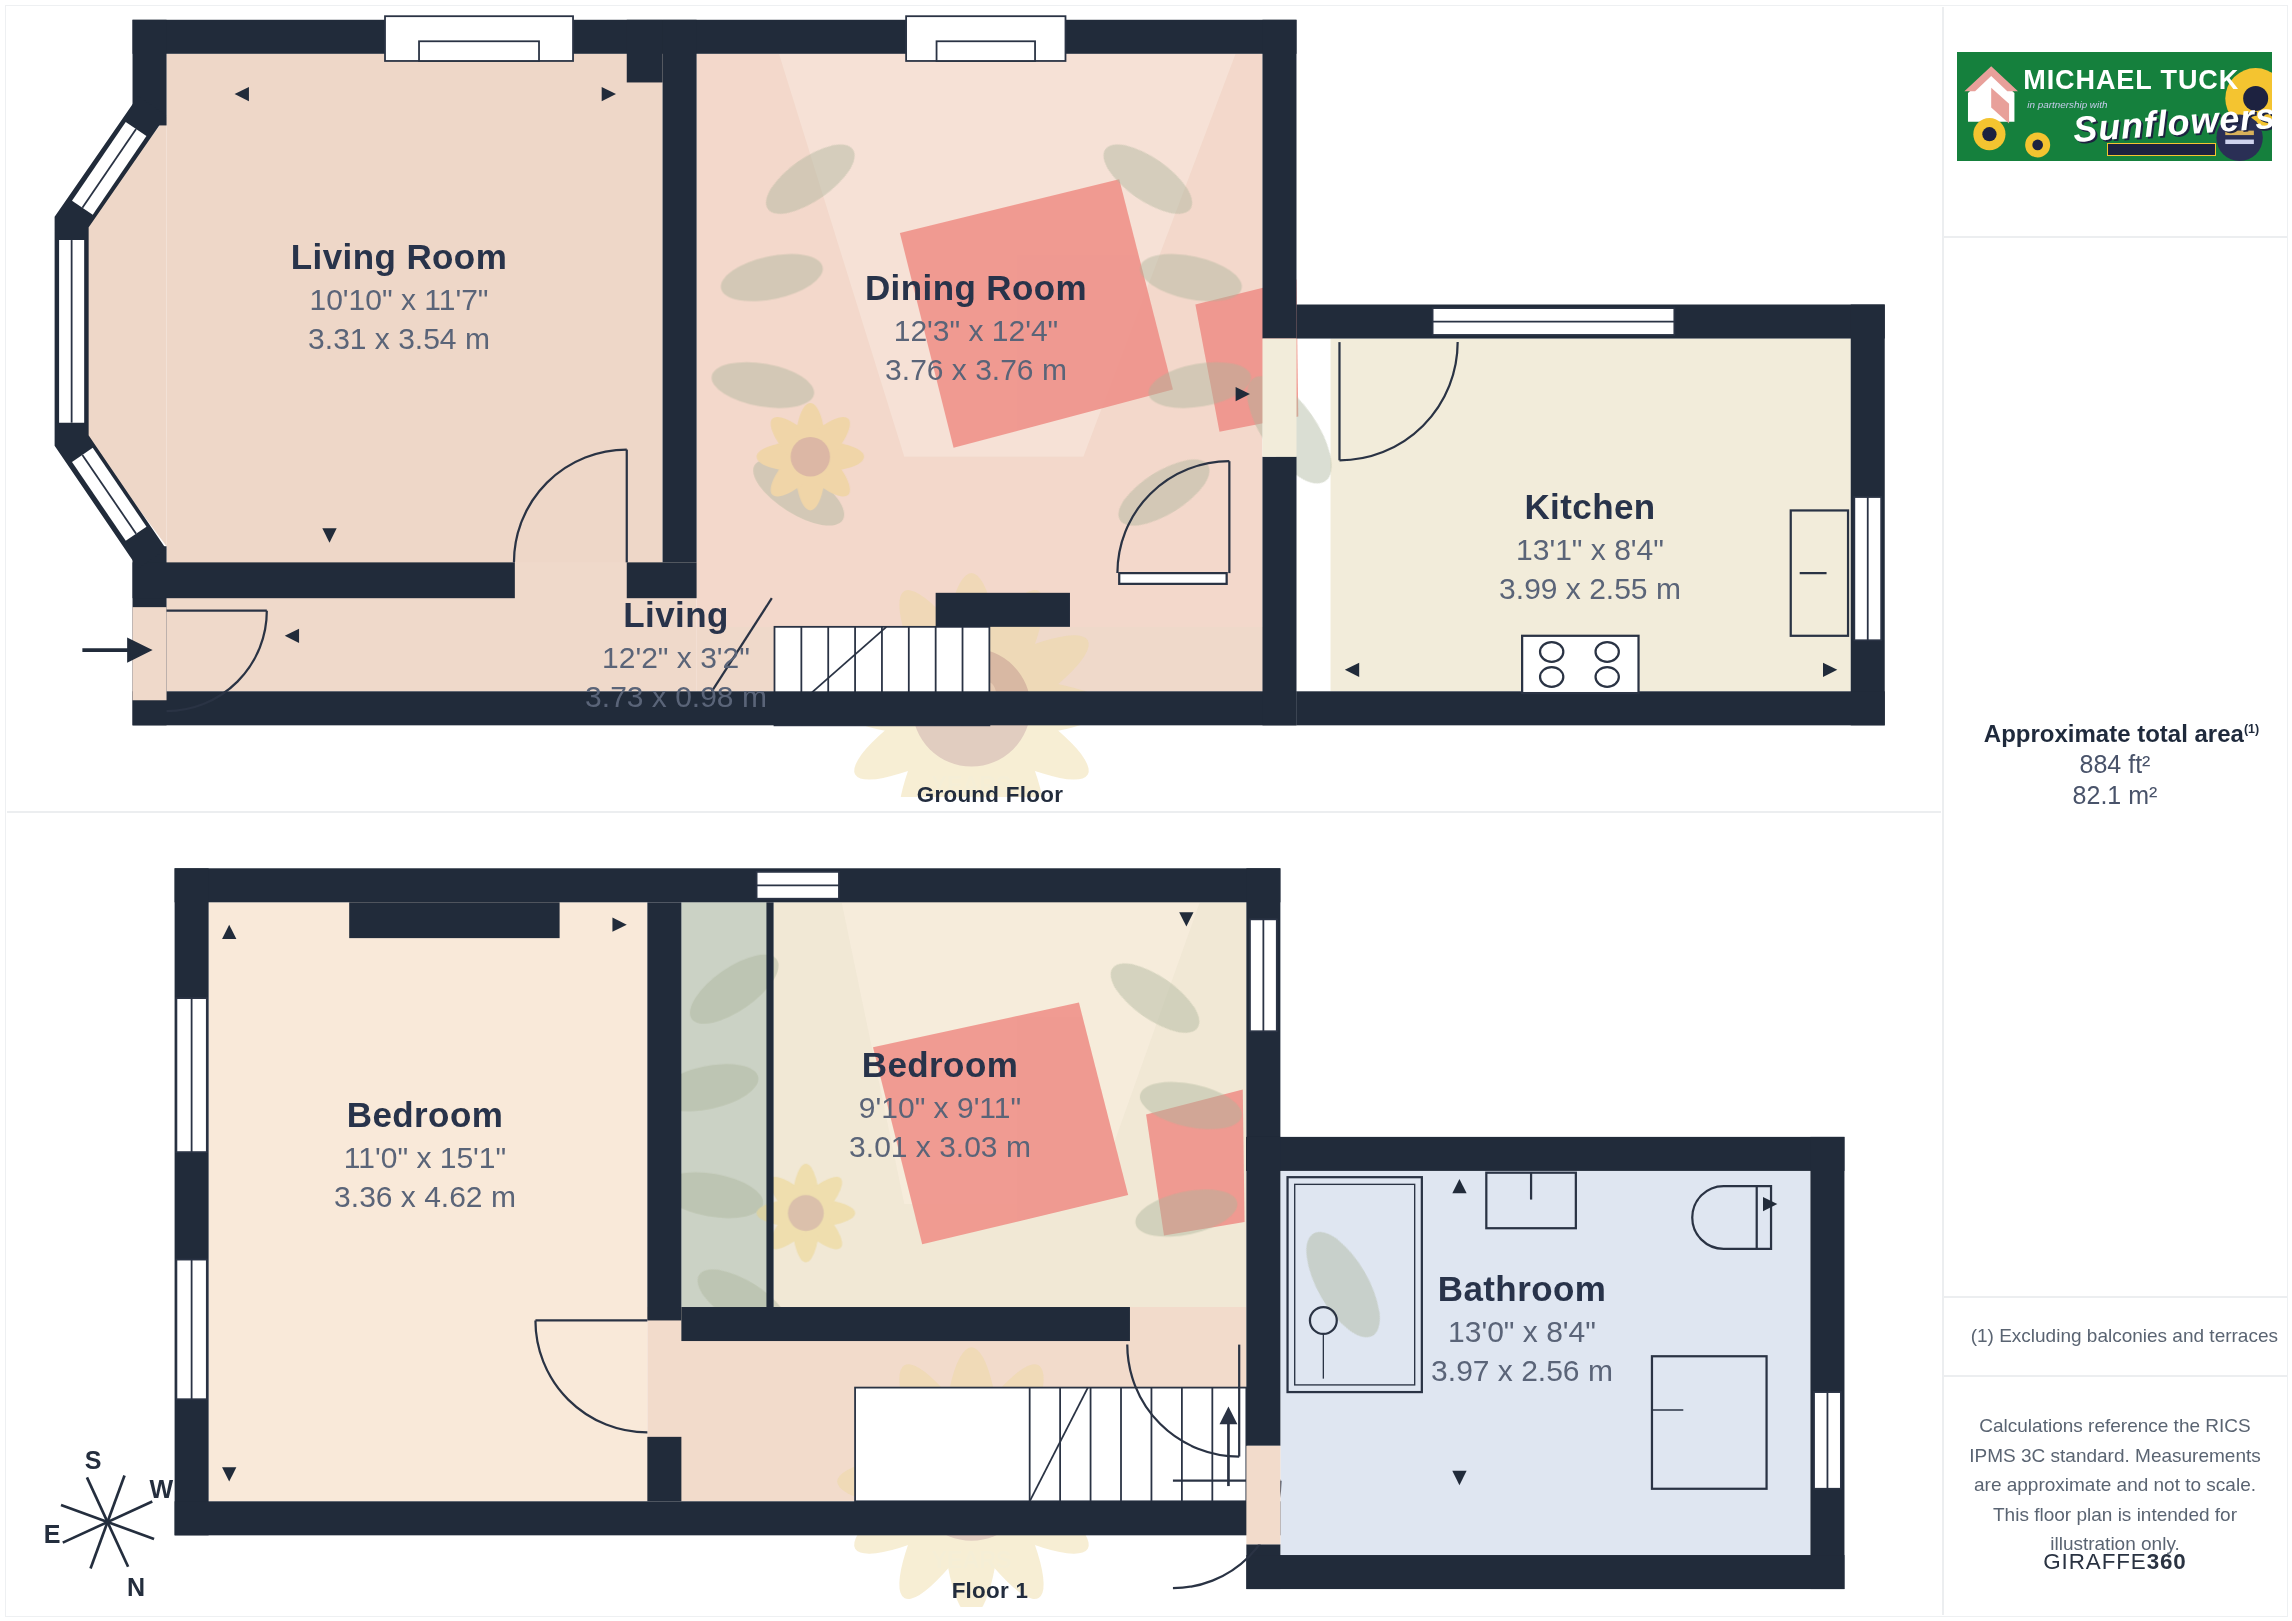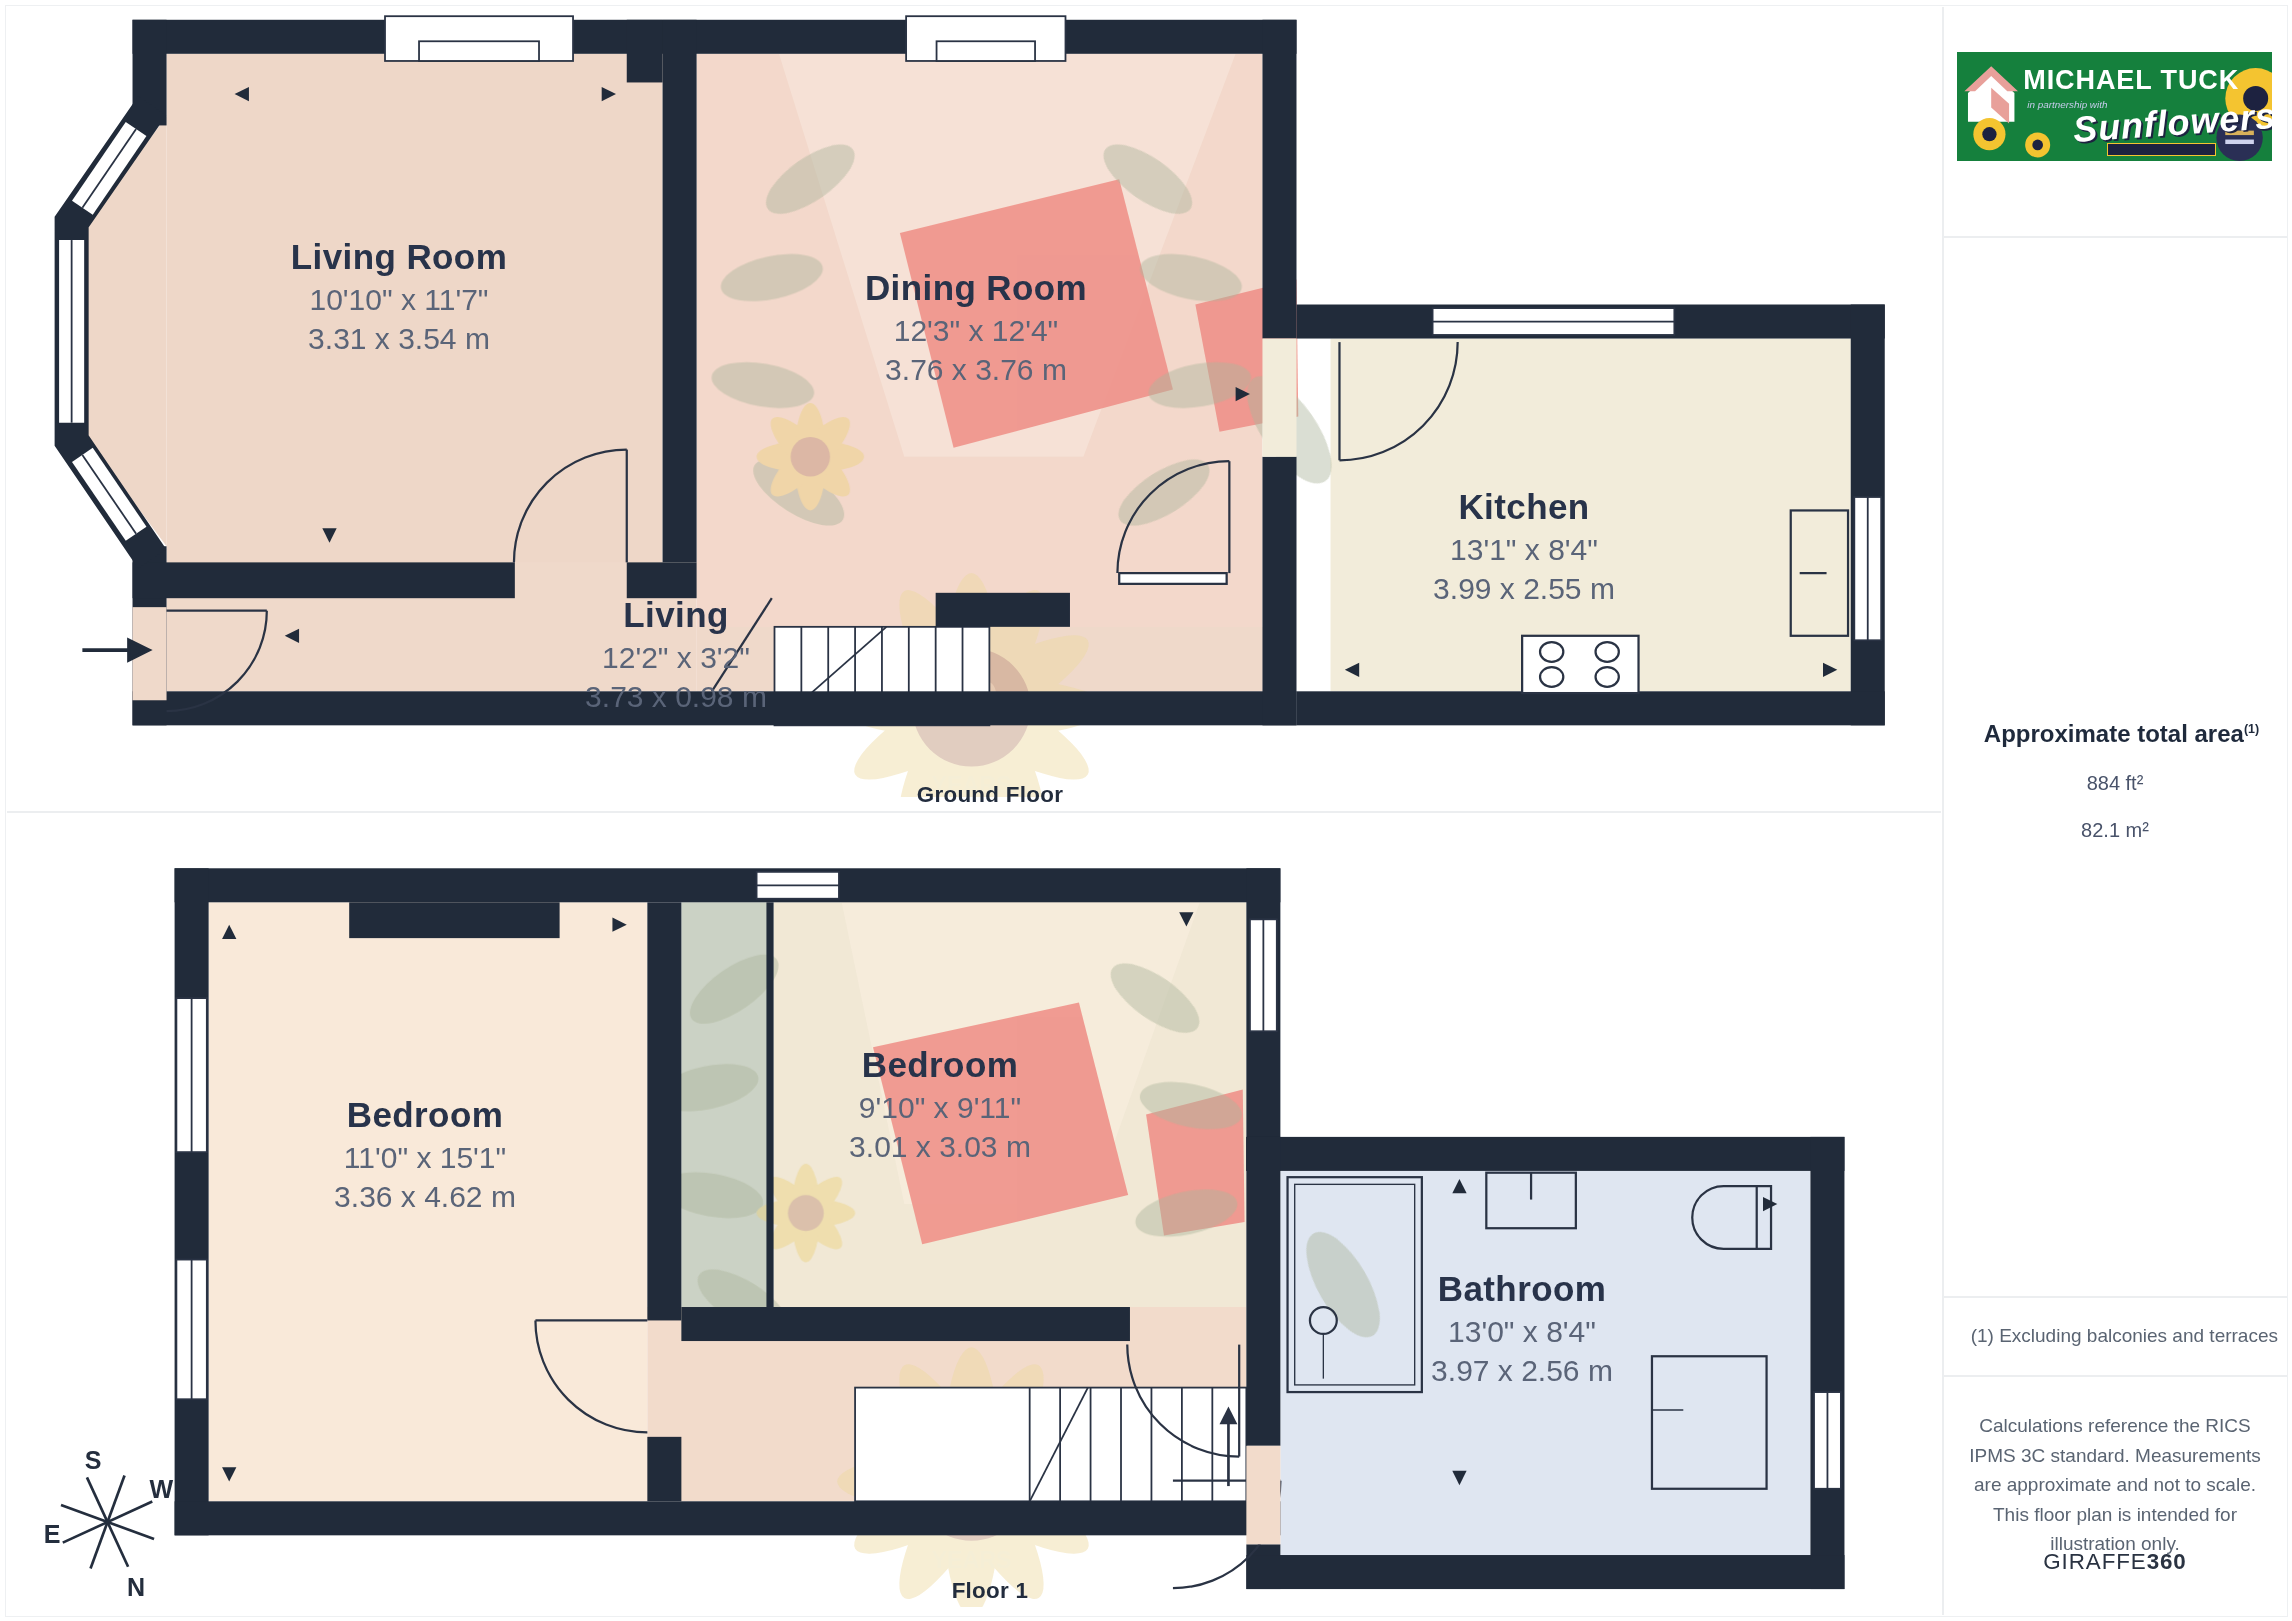--- a/index.html
+++ b/index.html
@@ -16,21 +16,21 @@
   
   .sidebar{position:absolute;left:1943px;top:7.2px;width:344px;height:1608px;}
   .logo-banner{position:absolute;left:14.3px;top:45px;width:315px;height:109px;background:#15803d;overflow:hidden;}
   .logo-brand{position:absolute;left:66px;top:12.5px;font-size:27px;font-weight:800;color:#ffffff;letter-spacing:0.9px;}
   .logo-partnership{position:absolute;left:70px;top:47px;font-size:9.9px;color:#c7cced;font-style:italic;}
   .logo-script{position:absolute;left:116px;top:50px;font-size:36px;color:#ffffff;font-style:italic;font-weight:bold;transform:rotate(-4deg);text-shadow:1.8px 1.8px 0 #1d2240;letter-spacing:0.9px;}
   .logo-subbar{position:absolute;left:150px;top:91px;width:107px;height:10.7px;background:#1d2240;border:0.9px solid #f4c430;}
   .area-block{position:absolute;left:0;top:713px;width:344px;text-align:center;}
   .area-title{font-size:24px;font-weight:bold;color:#1f2a3c;padding-left:13px;}
   .area-title sup{font-size:12.5px;}
-  .area-val{font-size:20px;color:#49536a;margin-top:24px;}
+  .area-val{font-size:25px;color:#49536a;margin-top:2px;}
   .footnote{position:absolute;left:9px;top:1318px;width:326px;text-align:right;font-size:19px;color:#5a6472;}
   .disclaimer{position:absolute;left:16px;top:1404px;width:312px;text-align:center;font-size:19px;color:#5a6472;line-height:1.55;}
   .credit{position:absolute;left:0;top:1542px;width:344px;text-align:center;font-size:22.4px;color:#2a3342;letter-spacing:0.9px;}
   .credit b{font-weight:800;text-align:center;}
 </style>
 </head>
 <body>
 
 <div id="page">
   <div class="outer-border"></div>
@@ -317,21 +317,21 @@
   <div class="room-label" style="left:399px;top:296px">
     <div class="rname">Living Room</div>
     <div class="rdim">10'10" x 11'7"</div>
     <div class="rdim">3.31 x 3.54 m</div>
   </div>
   <div class="room-label" style="left:976px;top:327px">
     <div class="rname">Dining Room</div>
     <div class="rdim">12'3" x 12'4"</div>
     <div class="rdim">3.76 x 3.76 m</div>
   </div>
-  <div class="room-label" style="left:1524px;top:546px">
+  <div class="room-label" style="left:1590px;top:546px">
     <div class="rname">Kitchen</div>
     <div class="rdim">13'1" x 8'4"</div>
     <div class="rdim">3.99 x 2.55 m</div>
   </div>
   <div class="room-label" style="left:676px;top:654px">
     <div class="rname">Living</div>
     <div class="rdim">12'2" x 3'2"</div>
     <div class="rdim">3.73 x 0.98 m</div>
   </div>
   <div class="floor-caption" style="left:990px;top:795px">Ground Floor</div>

